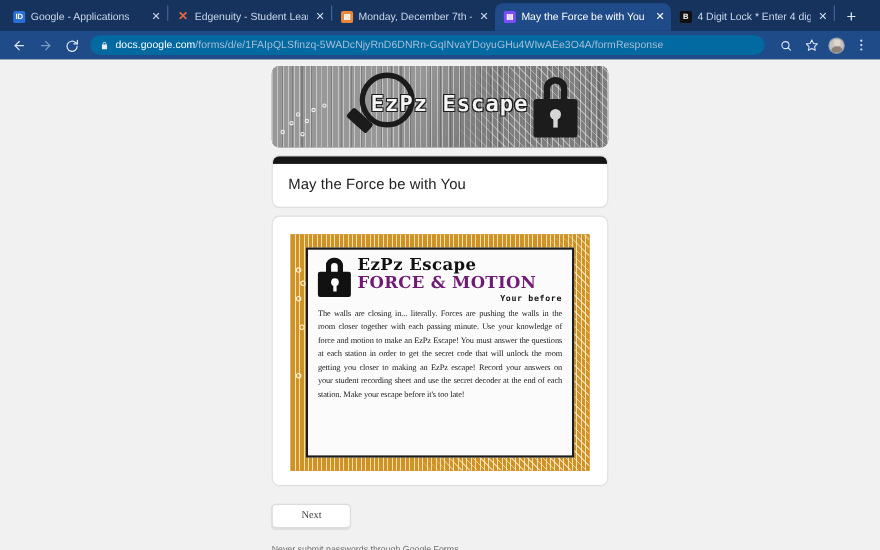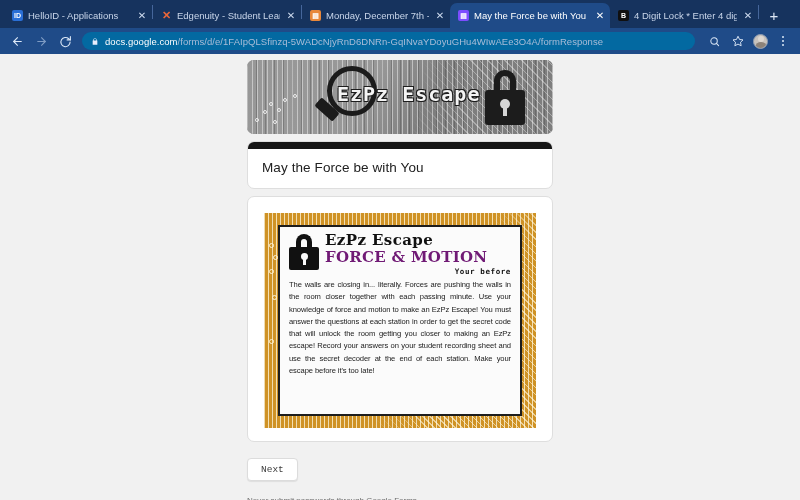--- a/index.html
+++ b/index.html
@@ -461,61 +461,61 @@
   .m-mission {
     font-family: "DejaVu Sans Mono", monospace;
     font-weight: bold;
     font-size: 7.5px;
     color: #111;
     text-align: right;
     letter-spacing: .6px;
     margin-top: 1px;
   }
   .m-body {
-    font-family: Liberation Sans, sans-serif;
+    font-family: Liberation Serif, serif;
     font-size: 7.6px;
     line-height: 1.62;
     color: #1a1a1a;
     text-align: justify;
     margin-top: 3px;
     letter-spacing: -.1px;
   }
 
   
   .next-row {
     margin-top: 9px;
     display: flex;
     align-items: center;
   }
   .next-btn {
     background: #ffffff;
     border: 1px solid #dcdcdc;
     border-radius: 4px;
     font-size: 9.5px;
     color: #3c3c3c;
-    padding: 5px 13px;
+    padding: 5px 26px;
     box-shadow: 0 1px 1px rgba(0,0,0,.08);
-    font-family: Liberation Mono, monospace;
+    font-family: Liberation Serif, serif;
   }
   .never-note {
     margin-top: 8px;
     font-size: 8px;
     color: #6d6d6d;
   }
 </style>
 </head>
 <body>
 
 <div class="browser">
 
   <div class="tabstrip">
 
     <div class="tab">
       <span class="favicon fav-helloid">ID</span>
-      <span class="tab-title">HelloID - Applications</span>
+      <span class="tab-title">Google - Applications</span>
       <span class="tab-close">✕</span>
     </div>
     <div class="tab-sep"></div>
 
     <div class="tab">
       <span class="favicon fav-edgenuity">✕</span>
       <span class="tab-title">Edgenuity - Student Learning</span>
       <span class="tab-close">✕</span>
     </div>
     <div class="tab-sep"></div>

